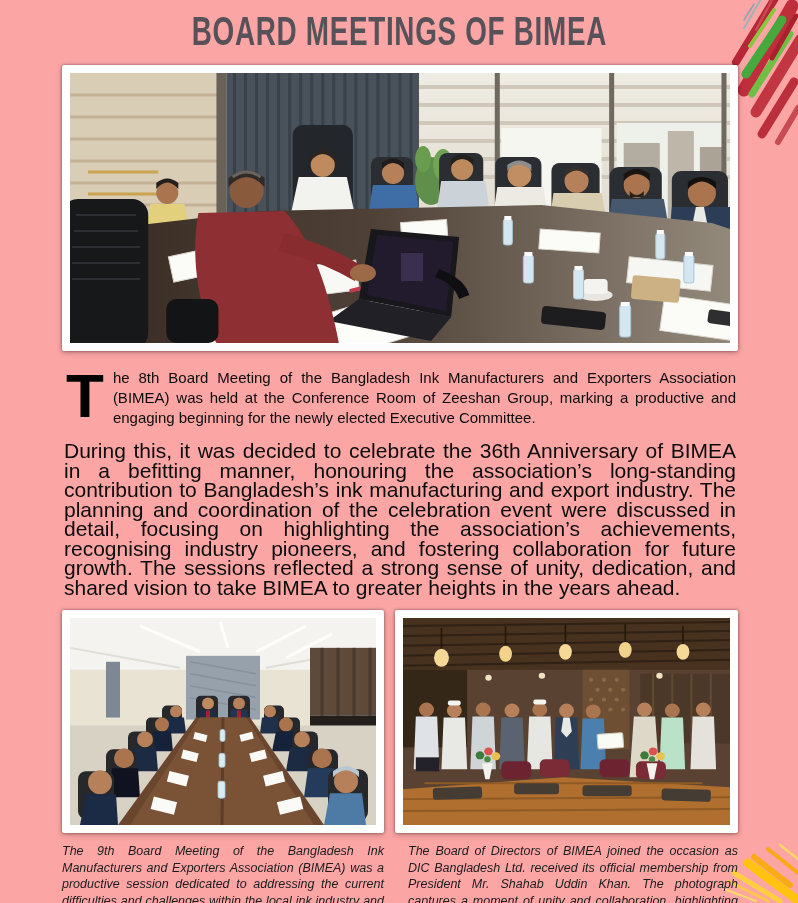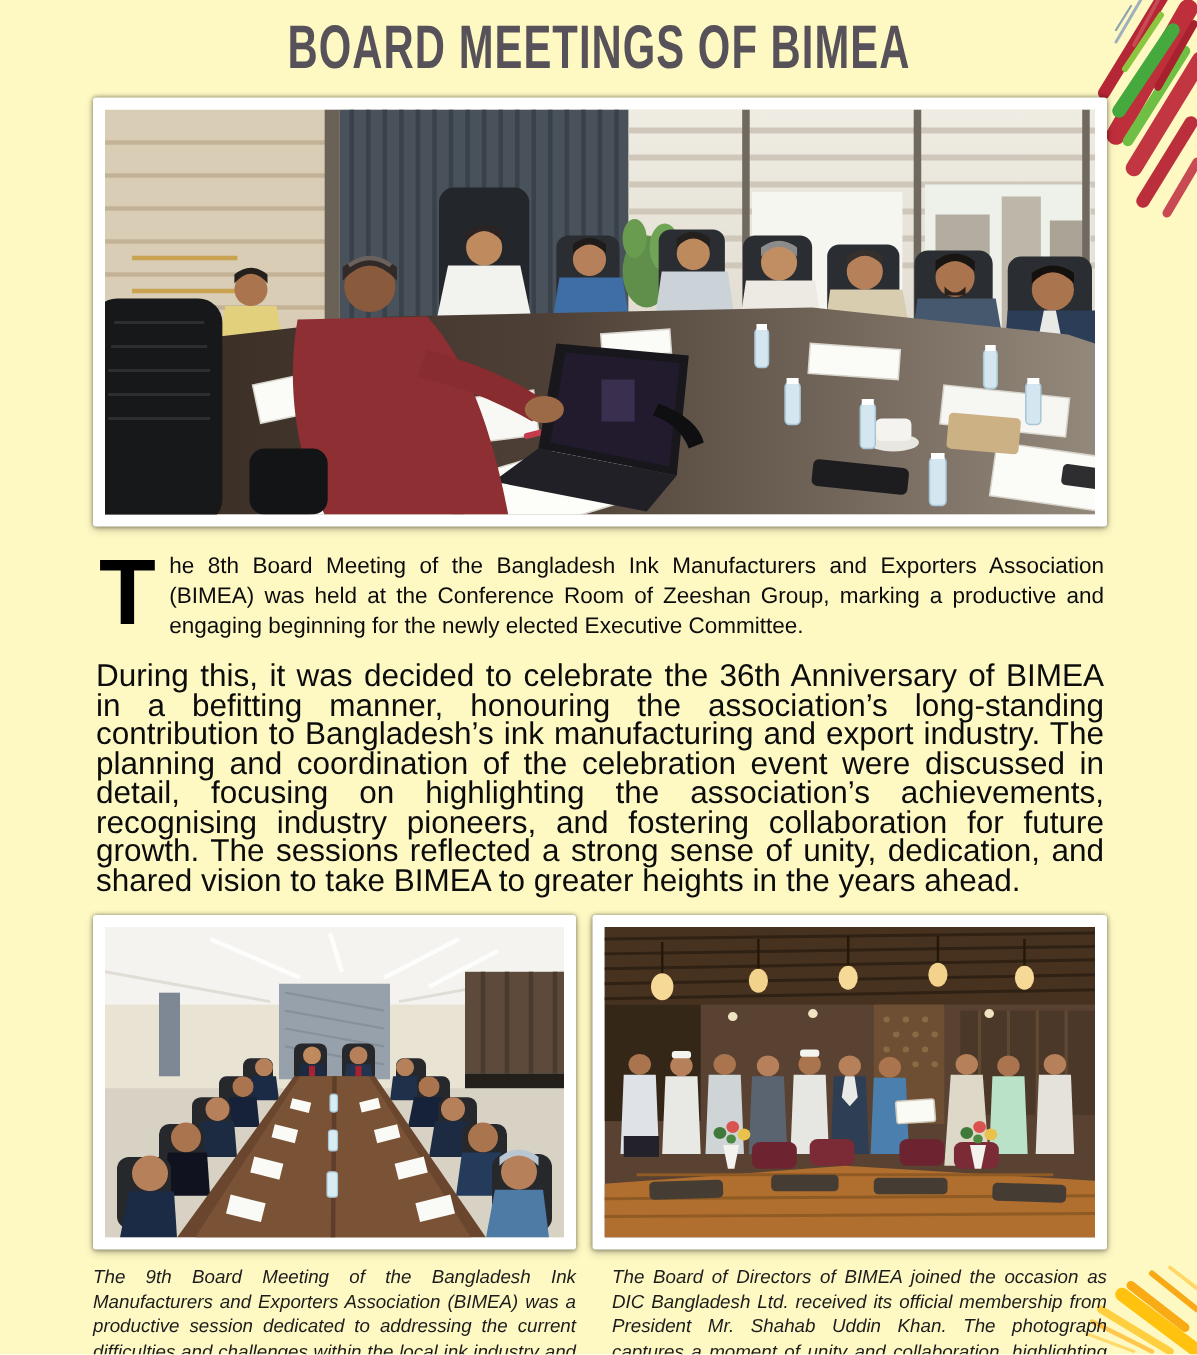--- a/index.html
+++ b/index.html
@@ -1,18 +1,18 @@
 <!DOCTYPE html>
 <html><head>
 <meta charset="utf-8">
 <style>
   html,body{margin:0;padding:0;background:#ffffff;}
   .page{
     position:relative;width:798px;height:903px;margin:0 auto;
-    background:#fef9c3;overflow:hidden;
+    background:#fca5a5;overflow:hidden;
     font-family:"Liberation Sans", sans-serif;color:#111;
   }
   
   .title{margin:0;padding:11px 0 10px;text-align:center;height:44px;}
   .title-inner{
     display:inline-block;transform:scaleX(.68);transform-origin:center;
     font-size:41px;font-weight:bold;letter-spacing:1px;white-space:nowrap;
     color:#57525a;line-height:1;
   }
   

